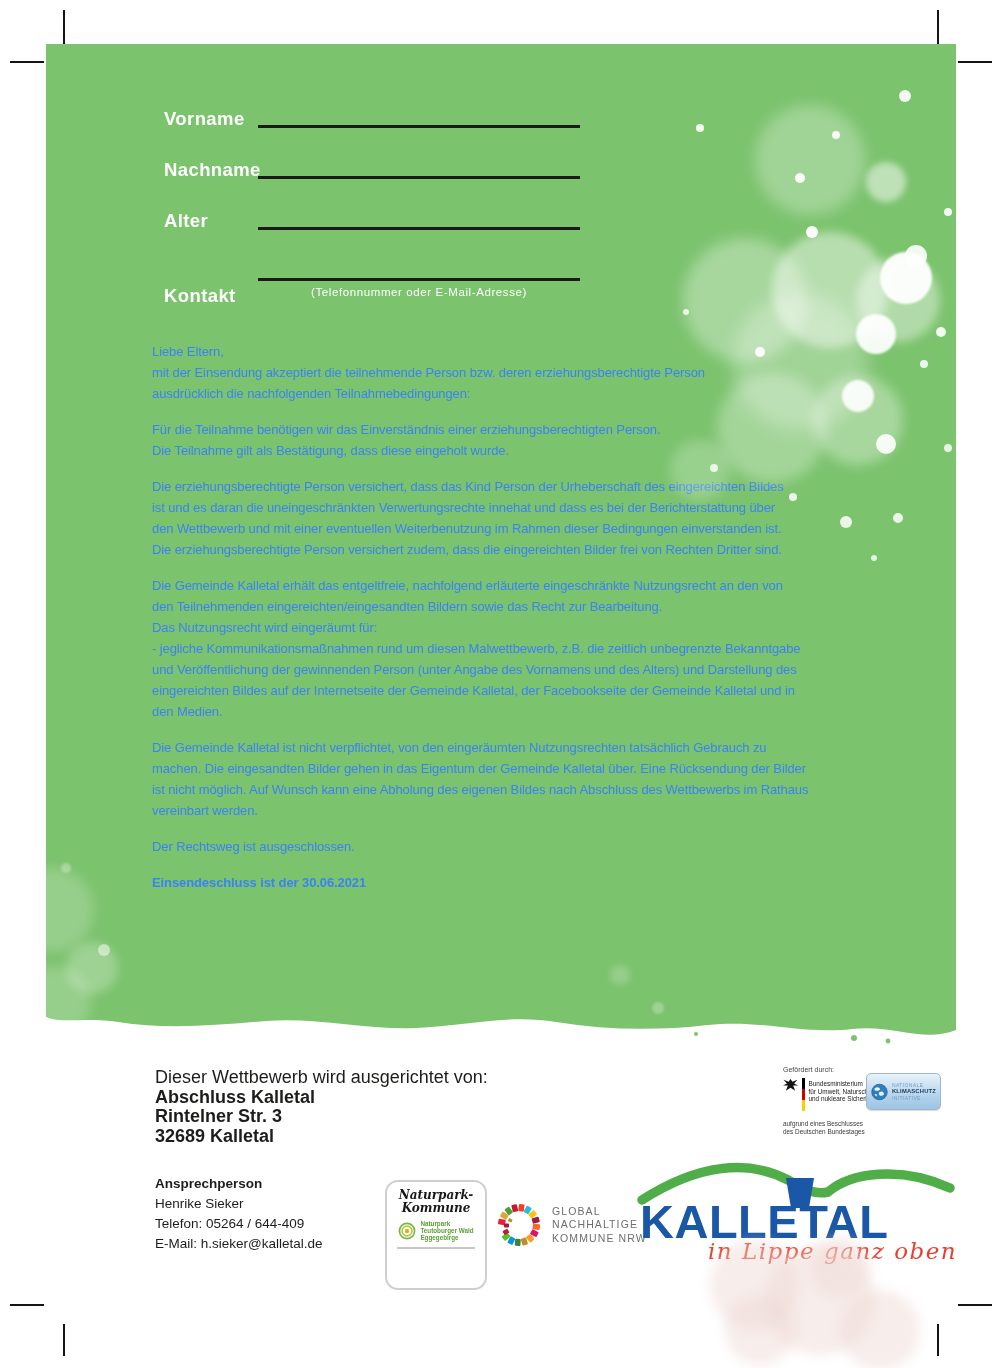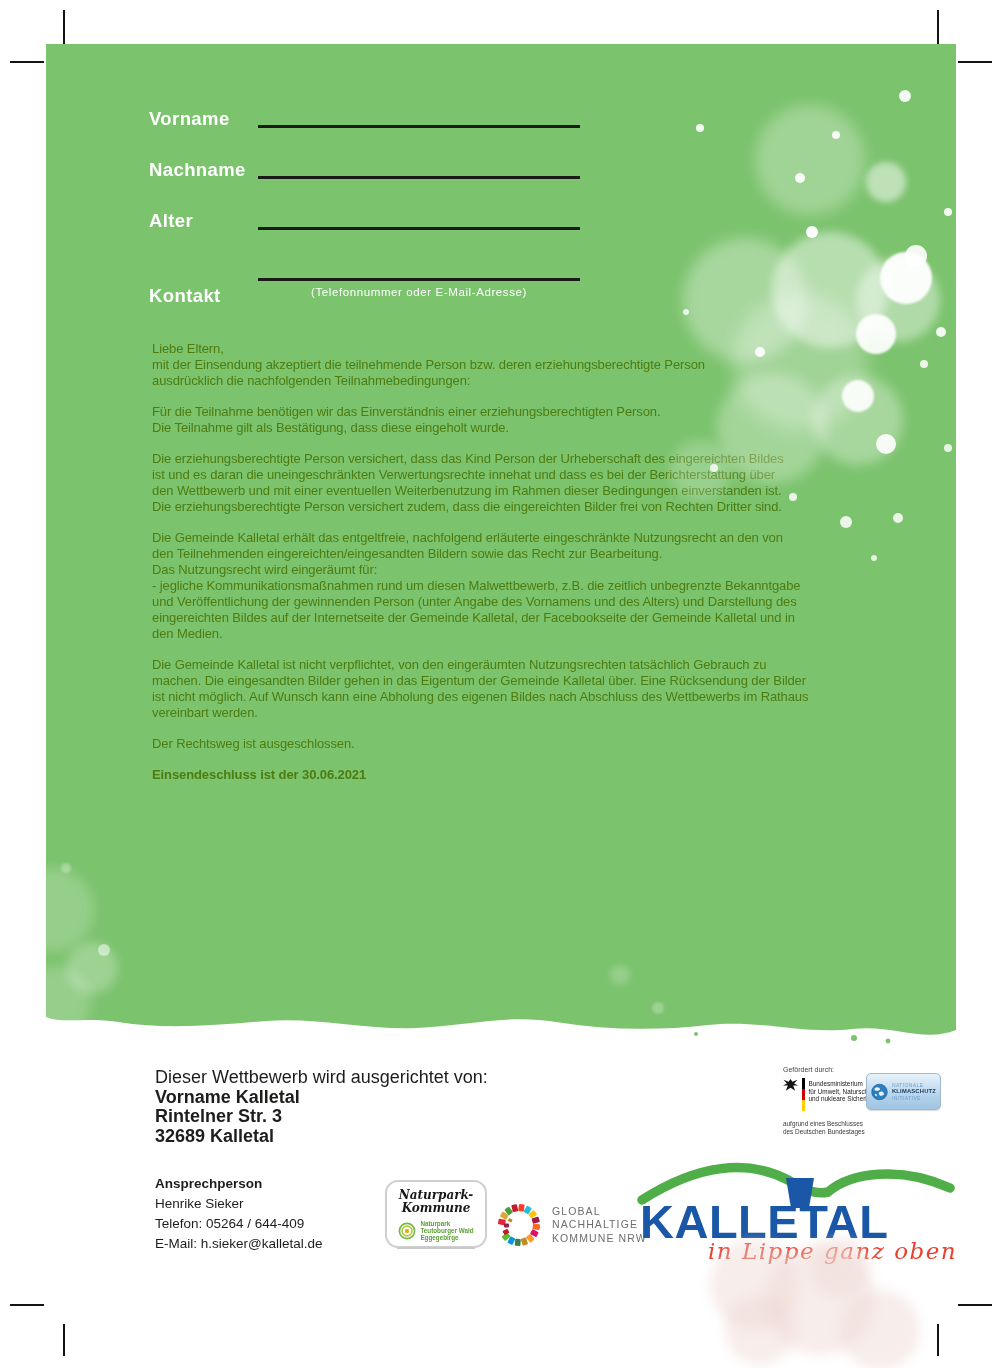--- a/index.html
+++ b/index.html
@@ -9,41 +9,41 @@
   .crop { position:absolute; background:#141414; }
 
   
   .green-page { position:absolute; left:46px; top:44px; width:910px; height:956px;
     background:#7cc36e; overflow:visible; }
   .green-wave { position:absolute; left:46px; top:1000px; width:910px; height:46px; display:block; }
 
   .blob { position:absolute; border-radius:50%; pointer-events:none; }
 
   
-  .form-label { position:absolute; left:149px; color:#ffffff; font-weight:bold;
+  .form-label { position:absolute; left:164px; color:#ffffff; font-weight:bold;
     font-size:18.5px; letter-spacing:.4px; }
   .form-line { position:absolute; left:258px; width:322px; height:3px; background:#1a1a18; }
   .form-hint { position:absolute; left:258px; top:286px; width:322px; text-align:center;
     color:#ffffff; font-size:11.5px; letter-spacing:.6px; }
 
   
   .terms { position:absolute; left:152px; top:341px; width:760px; }
   .terms h3 { font-size:14.5px; font-weight:bold; margin-bottom:24px; color:#161614; }
-  .terms p { font-size:13px; line-height:16px; margin-bottom:15px; white-space:pre-line;
-    letter-spacing:-0.1px; color:#4d7c0f; }
+  .terms p { font-size:13px; line-height:21px; margin-bottom:15px; white-space:pre-line;
+    letter-spacing:-0.1px; color:#3b82f6; }
   .terms p.bold { font-weight:bold; }
 
   
   .org-block { position:absolute; left:155px; top:1068px; font-size:18px; line-height:19.5px; }
   .org-block .bold { font-weight:bold; }
   .contact-block { position:absolute; left:155px; top:1174px; font-size:13.5px; line-height:20px; }
   .contact-block .bold { font-weight:bold; }
 
   
-  .np-card { position:absolute; left:385px; top:1180px; width:102px; height:68px;
+  .np-card { position:absolute; left:385px; top:1180px; width:102px; height:110px;
     background:#fff; border:2.5px solid #cfcfcf; border-radius:13px; text-align:center; padding-top:7px; }
   .np-title { font-family:"DejaVu Serif", serif; font-style:italic; font-weight:bold;
     font-size:12px; line-height:13px; white-space:pre-line; color:#181818; }
   .np-row { display:flex; align-items:center; justify-content:center; gap:4px; margin-top:5px; }
   .np-park { font-size:6.3px; line-height:7px; color:#5a9e33; font-weight:bold;
     text-align:left; white-space:pre-line; }
   .np-caption { margin:6px auto 0; width:78px; height:2px; background:#c9c9c9; }
 
   
   .gnk { position:absolute; left:494px; top:1200px; display:flex; align-items:center; gap:8px; }
@@ -121,21 +121,21 @@
   <p>Die Gemeinde Kalletal ist nicht verpflichtet, von den eingeräumten Nutzungsrechten tatsächlich Gebrauch zu
 machen. Die eingesandten Bilder gehen in das Eigentum der Gemeinde Kalletal über. Eine Rücksendung der Bilder
 ist nicht möglich. Auf Wunsch kann eine Abholung des eigenen Bildes nach Abschluss des Wettbewerbs im Rathaus
 vereinbart werden.</p>
   <p>Der Rechtsweg ist ausgeschlossen.</p>
   <p class="bold">Einsendeschluss ist der 30.06.2021</p>
 </div>
 
 <div class="org-block">
   <div>Dieser Wettbewerb wird ausgerichtet von:</div>
-  <div class="bold">Vorname Kalletal</div>
+  <div class="bold">Abschluss Kalletal</div>
   <div class="bold">Rintelner Str. 3</div>
   <div class="bold">32689 Kalletal</div>
 </div>
 
 <div class="contact-block">
   <div class="bold">Ansprechperson</div>
   <div>Henrike Sieker</div>
   <div>Telefon: 05264 / 644-409</div>
   <div>E-Mail: h.sieker@kalletal.de</div>
 </div>

